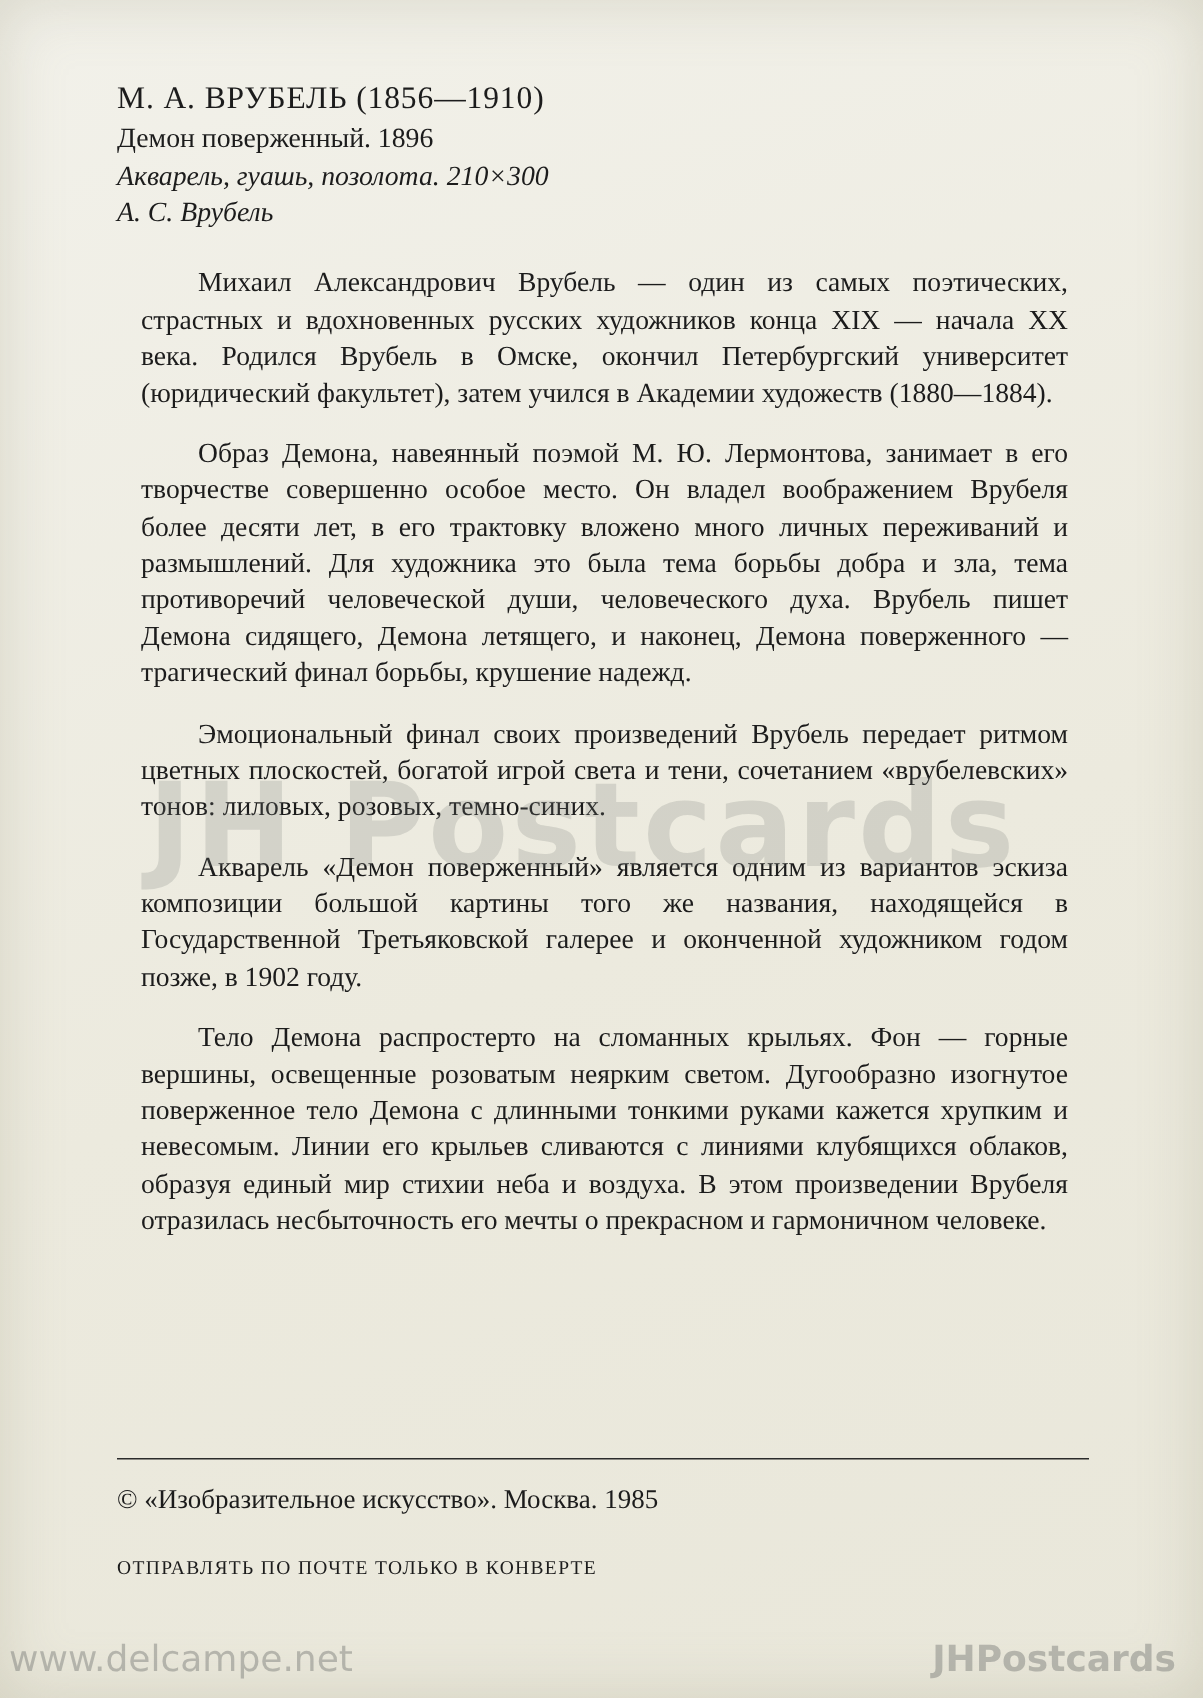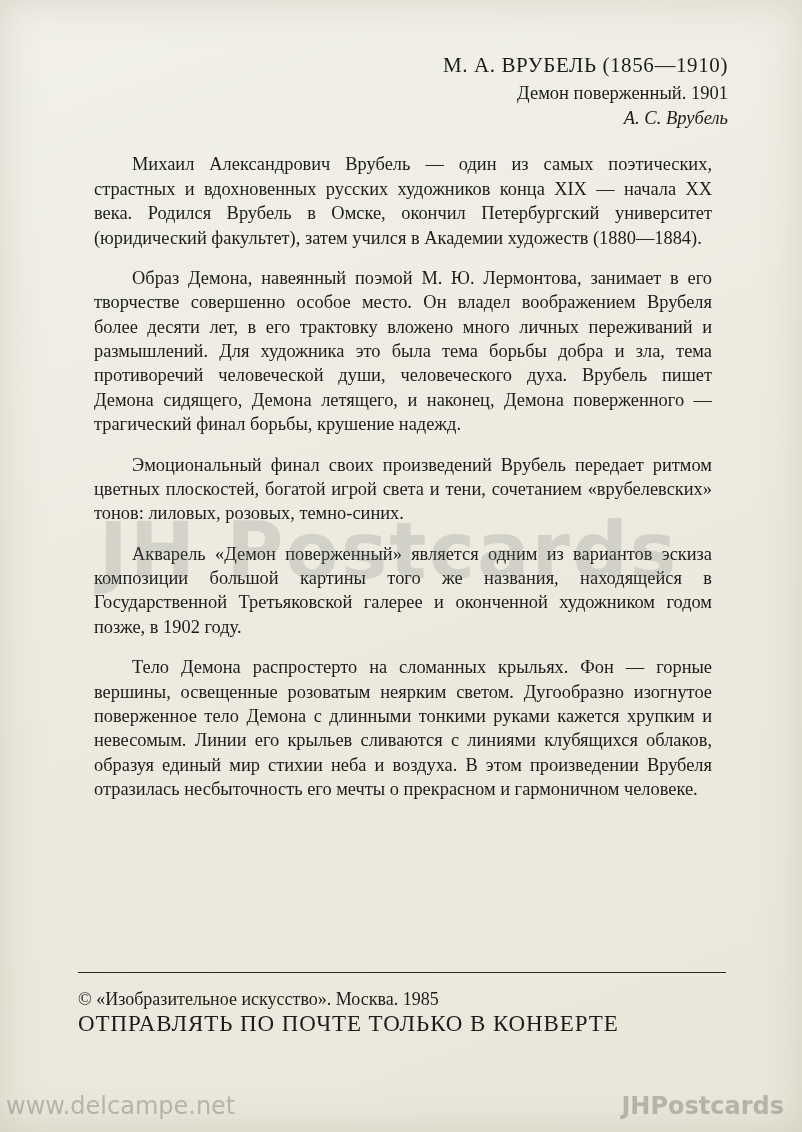--- a/index.html
+++ b/index.html
@@ -37,21 +37,20 @@
     left: 78px;
     top: 52px;
     width: 650px;
   }
 
   .header {
     margin-bottom: 22px;
   }
   .header .line {
     line-height: 1.30;
-    text-align: right;
   }
   .title-main {
     font-size: 21px;
     letter-spacing: 0.6px;
     margin-bottom: 2px;
   }
   .title-sub {
     font-size: 18.5px;
     margin-bottom: 1px;
   }
@@ -85,21 +84,22 @@
     border-top: 1px solid #2b2b2b;
     margin: 0 0 10px 0;
     width: 648px;
   }
   .footer-line {
     font-size: 18px;
     line-height: 1.34;
     margin-top: 14px;
   }
   .mail-note {
-    font-size: 23px;
+    margin-top: 26px;
+    font-size: 13px;
     letter-spacing: 0.9px;
   }
 
   
   .wm-center {
     position: absolute;
     left: 0;
     top: 506px;
     width: 777px;
     text-align: center;
@@ -134,21 +134,22 @@
 </head>
 <body>
 
 <div class="page">
   <div class="paper-edge"></div>
 
   <div class="content">
 
     <div class="header">
       <div class="line title-main">М. А. ВРУБЕЛЬ (1856—1910)</div>
-      <div class="line title-sub">Демон поверженный. 1901</div>
+      <div class="line title-sub">Демон поверженный. 1896</div>
+      <div class="line title-italic">Акварель, гуашь, позолота. 210×300</div>
       <div class="line museum-line">А. С. Врубель</div>
     </div>
 
     <div class="body-text">
       <p>Михаил Александрович Врубель — один из самых поэтических, страстных и вдохновенных русских художников конца XIX — начала XX века. Родился Врубель в Омске, окончил Петербургский университет (юридический факультет), затем учился в Академии художеств (1880—1884).</p>
       <p>Образ Демона, навеянный поэмой М. Ю. Лермонтова, занимает в его творчестве совершенно особое место. Он владел воображением Врубеля более десяти лет, в его трактовку вложено много личных переживаний и размышлений. Для художника это была тема борьбы добра и зла, тема противоречий человеческой души, человеческого духа. Врубель пишет Демона сидящего, Демона летящего, и наконец, Демона поверженного — трагический финал борьбы, крушение надежд.</p>
       <p>Эмоциональный финал своих произведений Врубель передает ритмом цветных плоскостей, богатой игрой света и тени, сочетанием «врубелевских» тонов: лиловых, розовых, темно-синих.</p>
       <p>Акварель «Демон поверженный» является одним из вариантов эскиза композиции большой картины того же названия, находящейся в Государственной Третьяковской галерее и оконченной художником годом позже, в 1902 году.</p>
       <p>Тело Демона распростерто на сломанных крыльях. Фон — горные вершины, освещенные розоватым неярким светом. Дугообразно изогнутое поверженное тело Демона с длинными тонкими руками кажется хрупким и невесомым. Линии его крыльев сливаются с линиями клубящихся облаков, образуя единый мир стихии неба и воздуха. В этом произведении Врубеля отразилась несбыточность его мечты о прекрасном и гармоничном человеке.</p>
     </div>

